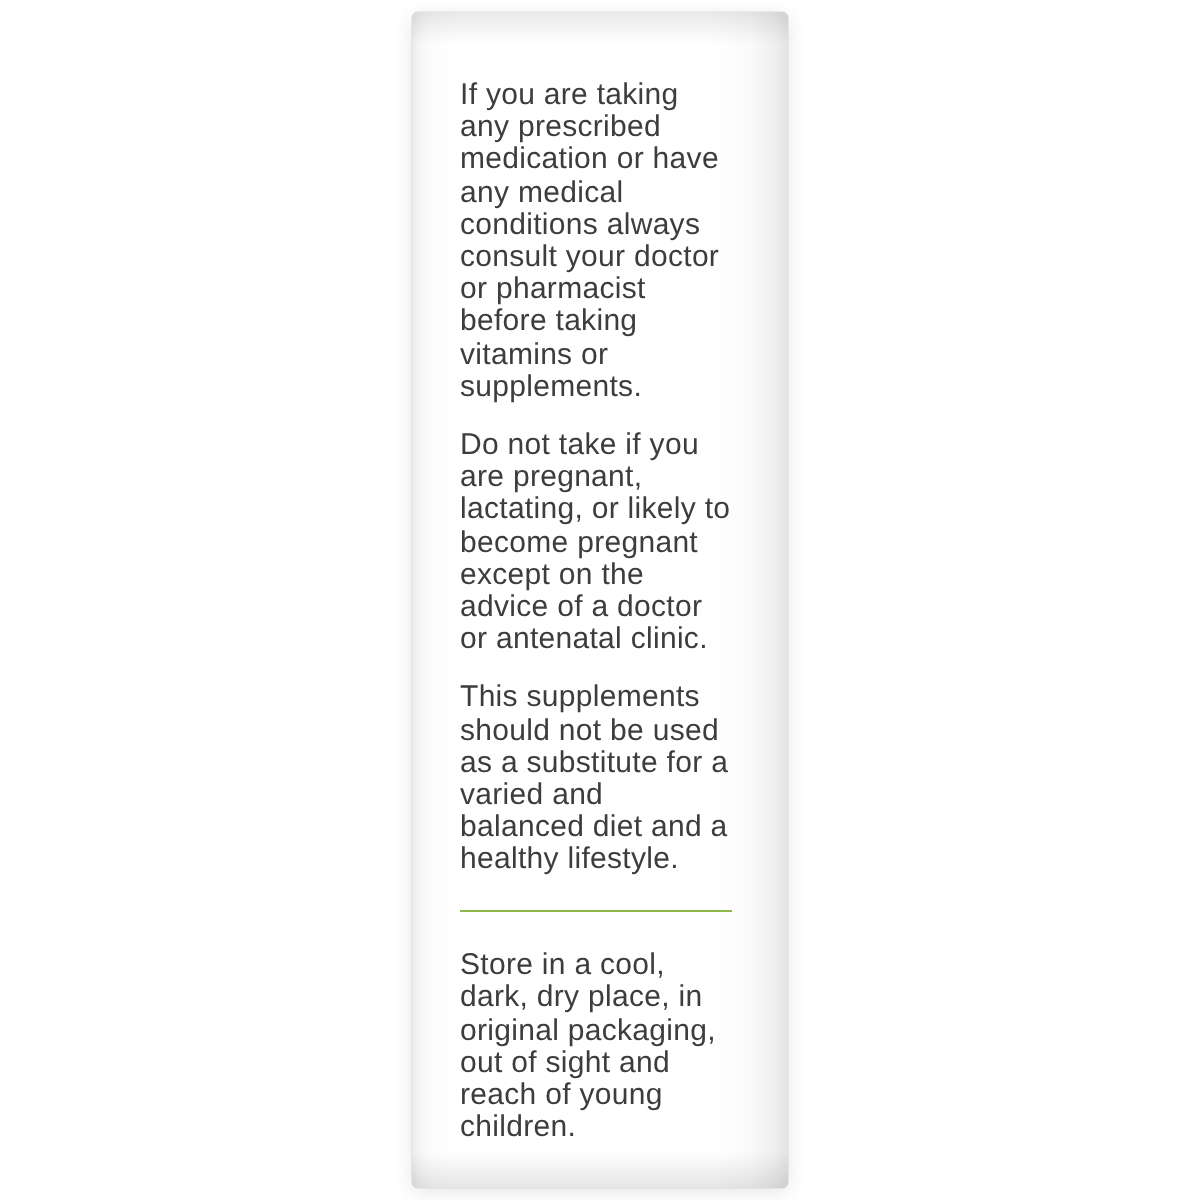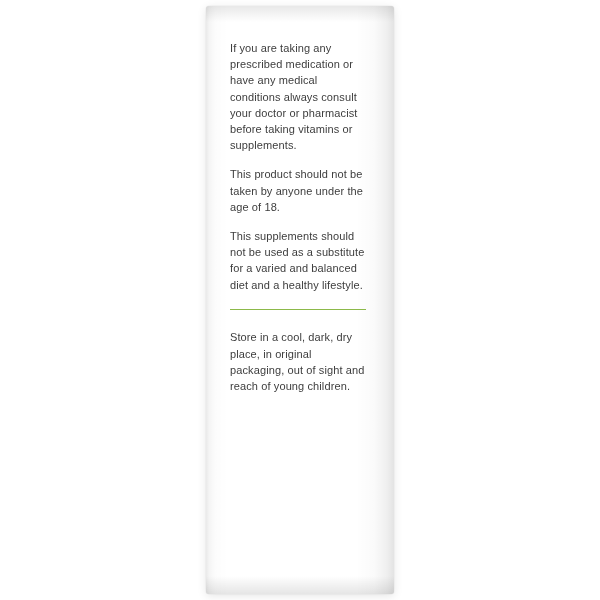--- a/index.html
+++ b/index.html
@@ -66,21 +66,21 @@
 
   #panel {
     position: absolute;
     left: 24px;
     top: 34px;
     width: 136px;
   }
 
   .para {
     color: #3d3d3d;
-    font-size: 11px;
+    font-size: 15px;
     line-height: 16.2px;
     margin: 0 0 13px 0;
     letter-spacing: 0.01em;
   }
   .para:last-child { margin-bottom: 0; }
 
   .divider {
     width: 136px;
     height: 1.6px;
     background: #8cb94a;
@@ -94,21 +94,21 @@
 <body>
 
 <div id="scene">
 
   <div id="carton">
 
     <div id="panel">
 
       <div class="block">
         <p class="para">If you are taking any prescribed medication or have any medical conditions always consult your doctor or pharmacist before taking vitamins or supplements.</p>
-        <p class="para">This product should not be taken by anyone under the age of 18.</p>
+        <p class="para">Do not take if you are pregnant, lactating, or likely to become pregnant except on the advice of a doctor or antenatal clinic.</p>
         <p class="para">This supplements should not be used as a substitute for a varied and balanced diet and a healthy lifestyle.</p>
       </div>
 
       <hr class="divider">
 
       <div class="block">
         <p class="para">Store in a cool, dark, dry place, in original packaging, out of sight and reach of young children.</p>
 
       </div>
 

